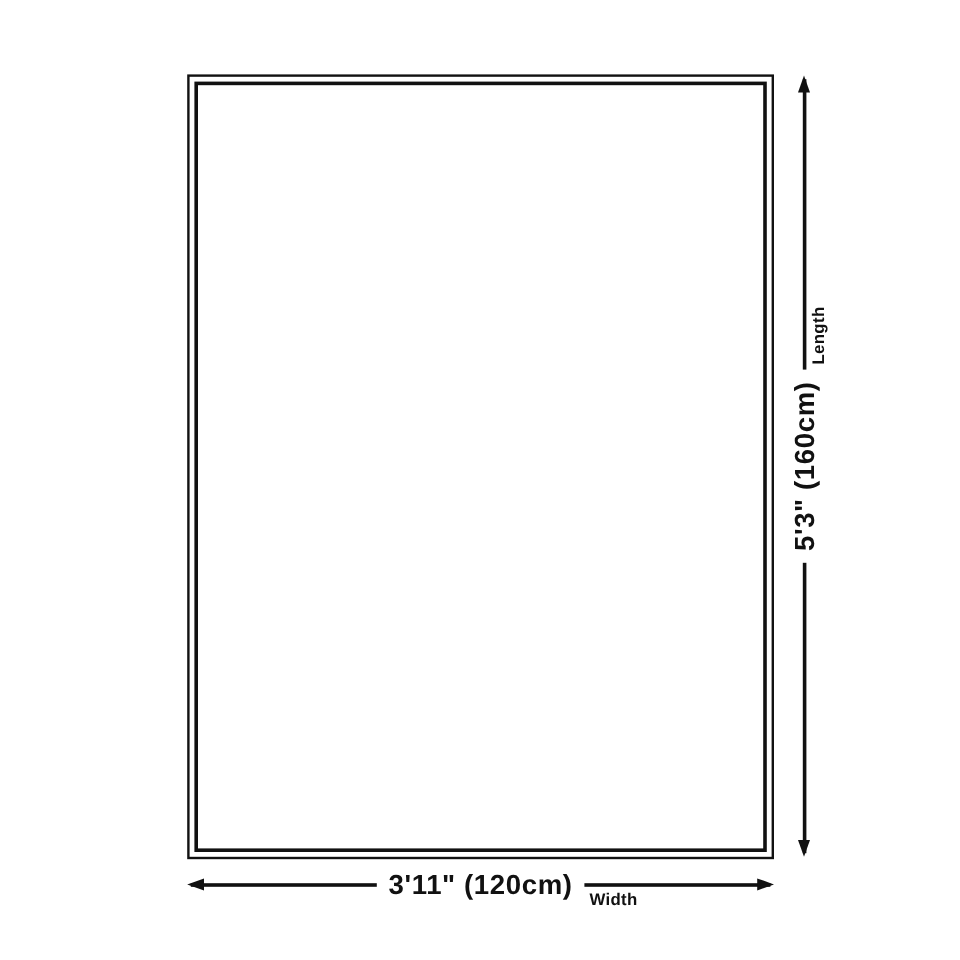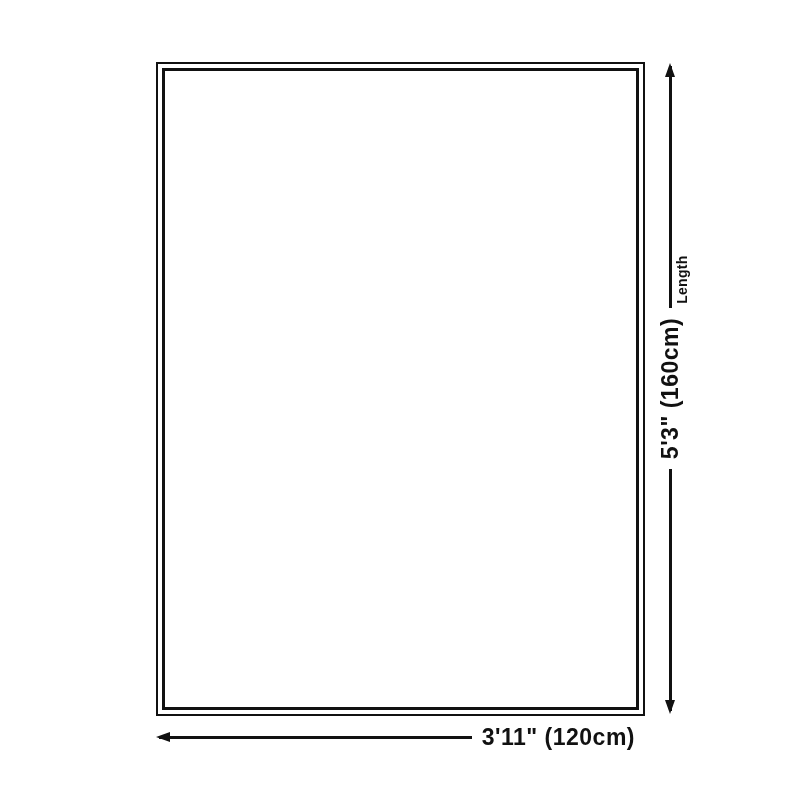--- a/index.html
+++ b/index.html
@@ -119,20 +119,24 @@
 
   <div class="rug-outer">
     <div class="rug-inner"></div>
   </div>
 
   <div class="dim dim-h">
     <div class="seg start">
       <span class="bar"></span>
     </div>
     <div class="value">3'11" (120cm)</div>
+    <div class="seg end">
+      <span class="bar"></span>
+      <span class="sub-label">Width</span>
+    </div>
   </div>
 
   <div class="dim dim-v">
     <div class="seg start">
       <span class="bar"></span>
     </div>
     <div class="value">5'3" (160cm)</div>
     <div class="seg end">
       <span class="bar"></span>
       <span class="sub-label">Length</span>

